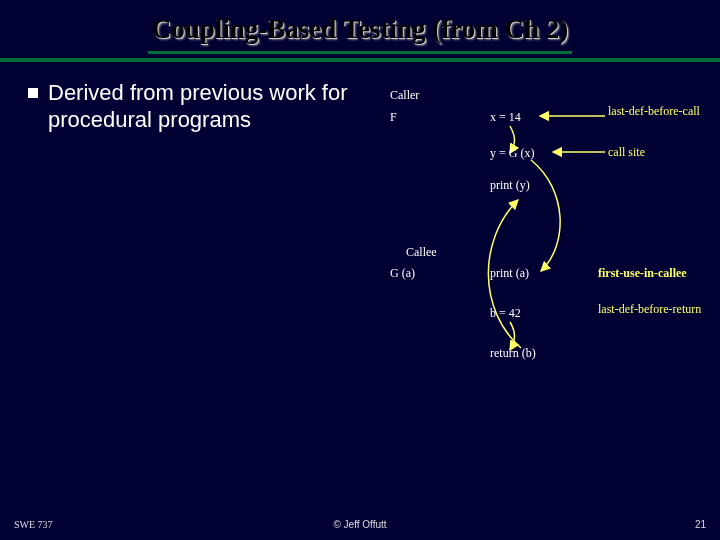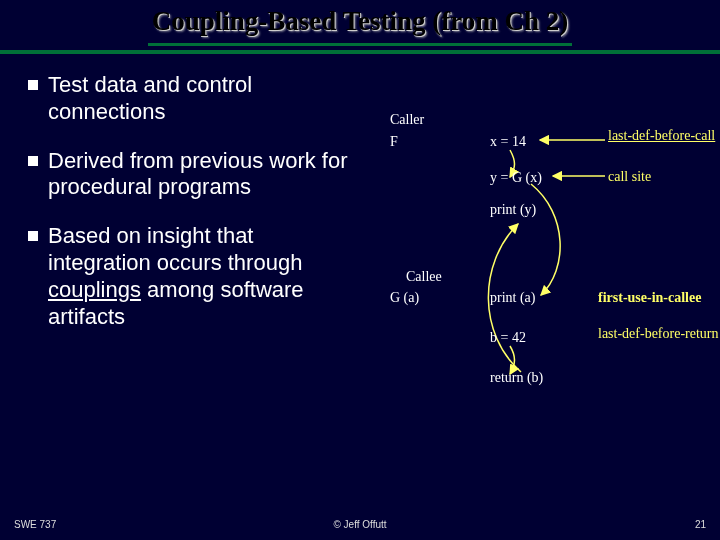--- a/index.html
+++ b/index.html
@@ -6,21 +6,21 @@
   body {
     width: 720px;
     height: 540px;
     background: #000033;
     font-family: Arial, Helvetica, sans-serif;
     color: #fff;
     position: relative;
     overflow: hidden;
   }
   .title-wrap {
-    padding-top: 6px;
+    padding-top: 14px;
     text-align: center;
   }
   .title {
     display: inline-block;
     font-family: "Times New Roman", Times, serif;
     font-weight: bold;
     font-size: 27px;
     color: #000;
     text-shadow: 1px 1px 0 #ccc, 2px 2px 2px rgba(200,200,200,0.6);
     border-bottom: 3px solid #007038;
@@ -55,31 +55,30 @@
     margin-top: 8px;
     margin-right: 10px;
     flex-shrink: 0;
   }
   .bullet .txt { flex: 1; }
   .underline { text-decoration: underline; }
   .diagram {
     flex: 1;
     position: relative;
     height: 360px;
-    font-size: 14px;
+    font-size: 12px;
     font-family: "Times New Roman", Times, serif;
-    margin-top: 32px;
   }
   .diagram .lbl { position: absolute; white-space: nowrap; }
   .caller-hdr { left: 22px; top: 8px; }
   .caller-f { left: 22px; top: 30px; }
   .x14 { left: 122px; top: 30px; }
   .yg { left: 122px; top: 66px; }
   .py { left: 122px; top: 98px; }
-  .ann-ldbc { left: 240px; top: 24px; color: #ffff66; text-decoration: underline; }
+  .ann-ldbc { left: 240px; top: 24px; color: #ffff66; }
   .ann-cs { left: 240px; top: 65px; color: #ffff66; }
   .ann-fuac { left: 230px; top: 106px; color: #ffff66; font-weight: bold; }
   .callee-hdr { left: 38px; top: 165px; }
   .callee-g { left: 22px; top: 186px; }
   .pa { left: 122px; top: 186px; }
   .b42 { left: 122px; top: 226px; }
   .retb { left: 122px; top: 266px; }
   .ann-fuic { left: 230px; top: 186px; color: #ffff66; font-weight: bold; }
   .ann-ldbr { left: 230px; top: 222px; color: #ffff66; }
   svg.arrows {
@@ -87,21 +86,21 @@
     left: 0; top: 0;
     width: 360px; height: 360px;
     pointer-events: none;
   }
   .footer-left {
     position: absolute;
     left: 14px;
     bottom: 10px;
     font-size: 10px;
     color: #ddd;
-    font-family: Liberation Sans, sans-serif;
+    font-family: Liberation Serif, serif;
   }
   .footer-center {
     position: absolute;
     left: 50%;
     transform: translateX(-50%);
     bottom: 10px;
     font-size: 10px;
     color: #ddd;
     font-family: Arial, sans-serif;
     margin-top: 17px;
@@ -120,31 +119,21 @@
 
 <div class="title-wrap">
   <span class="title">Coupling-Based Testing (from Ch 2)</span>
 </div>
 <div class="accent-bar"></div>
 
 <div class="content">
   <div class="bullets">
     <div class="bullet">
       <span class="sq"></span>
-      <span class="txt">Test data and control connections</span>
-    </div>
-    <div class="bullet">
-      <span class="sq"></span>
       <span class="txt">Derived from previous work for procedural programs</span>
-    </div>
-    <div class="bullet">
-      <span class="sq"></span>
-      <span class="txt">
-        <span>Based on insight that integration occurs through </span><span class="underline">couplings</span><span> among software artifacts</span>
-      </span>
     </div>
   </div>
 
   <div class="diagram">
     <svg class="arrows">
       <defs>
         <marker id="ah" viewBox="0 0 8 8" refX="7" refY="4" markerWidth="7" markerHeight="7" orient="auto">
           <path d="M0,0 L8,4 L0,8 z" fill="#ffff66"></path>
         </marker>
       </defs>

